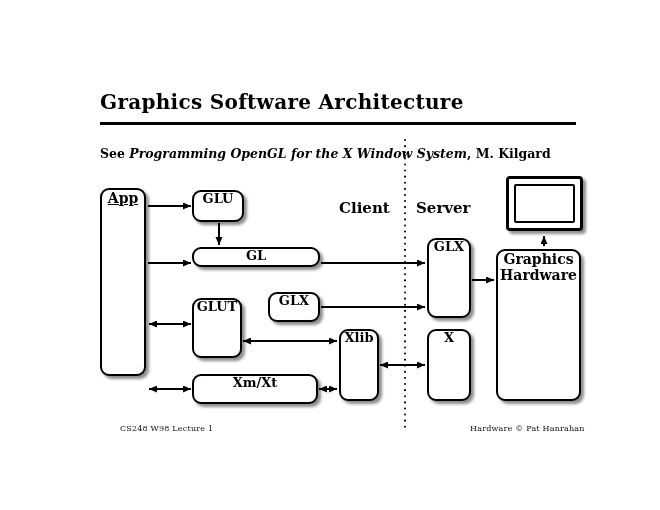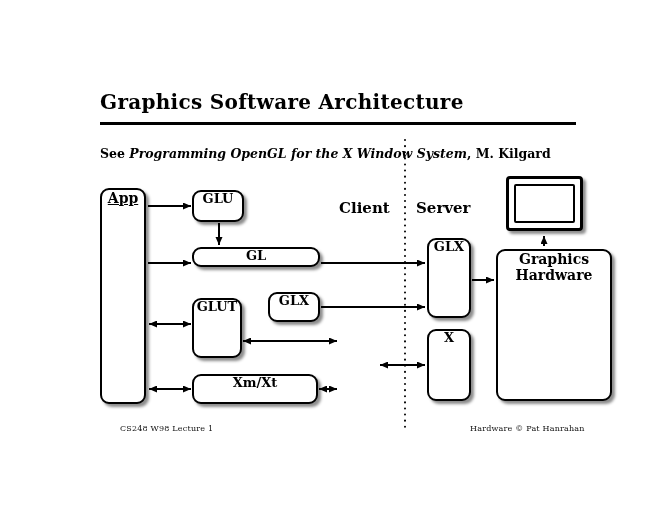--- a/index.html
+++ b/index.html
@@ -38,30 +38,30 @@
   .box {
     position: absolute;
     background: #fff;
     border: 2px solid #000;
     border-radius: 9px;
     box-shadow: 3px 3px 3px rgba(0,0,0,.45);
     display: flex; justify-content: center;
     font-weight: bold; font-size: 13px; text-align: center;
     line-height: 1.15;
   }
-  .b-app   { left: 100px; top: 188px; width: 46px;  height: 216px; font-size: 14px; text-decoration: underline; }
+  .b-app   { left: 100px; top: 188px; width: 46px;  height: 188px; font-size: 14px; text-decoration: underline; }
   .b-glu   { left: 192px; top: 190px; width: 52px;  height: 32px; }
   .b-gl    { left: 192px; top: 247px; width: 128px; height: 20px; }
   .b-glxc  { left: 268px; top: 292px; width: 52px;  height: 30px; }
   .b-glut  { left: 192px; top: 298px; width: 50px;  height: 60px; }
   .b-xmxt  { left: 192px; top: 374px; width: 126px; height: 30px; }
   .b-xlib  { left: 339px; top: 329px; width: 40px;  height: 72px; }
   .b-glxs  { left: 427px; top: 238px; width: 44px;  height: 80px; }
   .b-x     { left: 427px; top: 329px; width: 44px;  height: 72px; }
-  .b-hw    { left: 496px; top: 249px; width: 116px;  height: 152px; font-size: 14px; padding: 0 6px; }
+  .b-hw    { left: 496px; top: 249px; width: 85px;  height: 152px; font-size: 14px; padding: 0 6px; }
 
   .monitor {
     position: absolute; left: 506px; top: 176px;
     width: 77px; height: 55px;
     background: #fff;
     border: 3px solid #000; border-radius: 4px;
     box-shadow: 3px 3px 3px rgba(0,0,0,.45);
     padding: 5px;
   }
   .monitor-screen {
@@ -112,20 +112,23 @@
     </div>
   <div class="box b-glxc">
       <span>GLX</span>
     </div>
   <div class="box b-xmxt">
       <span>Xm/Xt</span>
     </div>
   <div class="box b-glut">
       <span>GLUT</span>
     </div>
+  <div class="box b-xlib">
+      <span>Xlib</span>
+    </div>
   <div class="box b-glxs">
       <span>GLX</span>
     </div>
   <div class="box b-x">
       <span>X</span>
     </div>
   <div class="box b-hw">
       <span>Graphics Hardware</span>
     </div>
 

